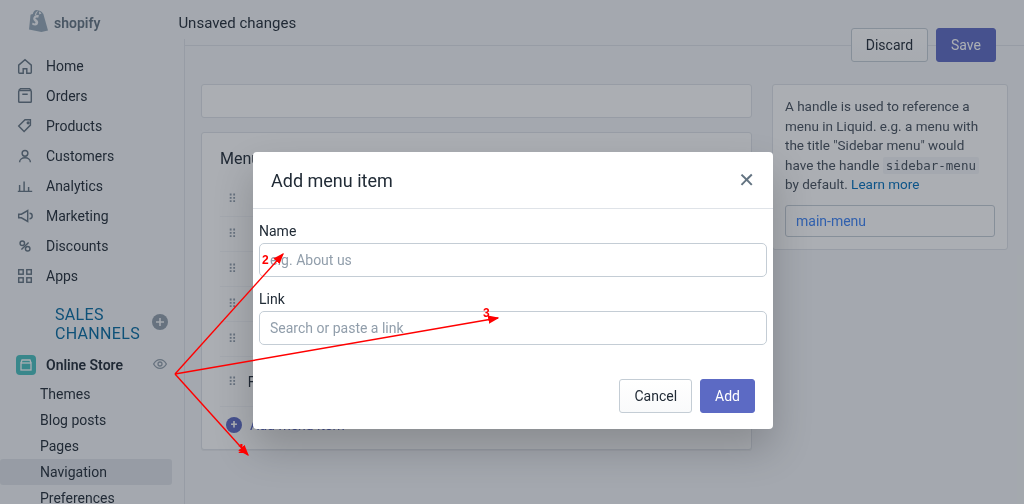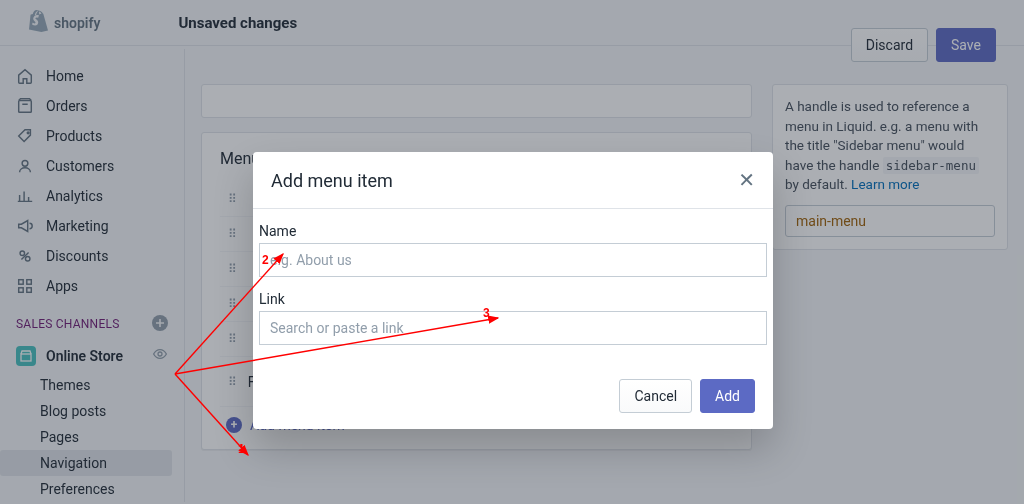--- a/index.html
+++ b/index.html
@@ -1,73 +1,73 @@
 <!DOCTYPE html>
 <html><head>
 <meta charset="utf-8">
 <style>
 * { box-sizing: border-box; margin: 0; padding: 0; font-family: -apple-system, BlinkMacSystemFont, "Segoe UI", Roboto, sans-serif; }
 body { background: #f4f6f8; width: 1024px; height: 504px; overflow: hidden; position: relative; color: #212b36; font-size: 14px; }
 
 .topbar { background: #f4f6f8; border-bottom: 1px solid #dfe3e8; height: 46px; display: flex; align-items: center; padding: 0 28px; }
 .logo { display: flex; align-items: center; font-weight: 600; color: #637381; gap: 6px; }
 .logo-icon svg { width: 20px; height: 22px; fill: #95a7b7; }
-.topbar-title { margin-left: 78px; color: #212b36; font-weight: 700; font-size: 15px; }
+.topbar-title { margin-left: 78px; color: #212b36; font-weight: 400; font-size: 15px; }
 .topbar-actions { margin-left: auto; display: flex; gap: 8px; margin-top: 44px; }
 
 .btn { border-radius: 3px; padding: 8px 14px; font-size: 14px; cursor: pointer; border: 1px solid #c4cdd5; background: #fff; color: #212b36; }
 .btn-secondary { background: linear-gradient(180deg,#fff,#f9fafb); }
 .btn-primary { background: #5c6ac4; color: #fff; border-color: #5c6ac4; }
 
 .layout { display: flex; height: calc(100% - 46px); align-items: center; }
 
 .sidebar { width: 185px; background: #f4f6f8; border-right: 1px solid #dfe3e8; padding-top: 12px; overflow-y: auto; }
 .nav-item { display: flex; align-items: center; gap: 12px; padding: 6px 16px; color: #212b36; font-size: 14px; cursor: pointer; }
 .nav-item .nav-icon { width: 18px; height: 18px; display: inline-flex; align-items: center; justify-content: center; color: #637381; }
 .nav-item .nav-icon svg { width: 18px; height: 18px; stroke: #637381; fill: none; stroke-width: 1.6; }
-.nav-section { font-size: 12px; color: #701a75; padding: 14px 16px 6px; display: flex; align-items: center; justify-content: space-between; letter-spacing: .02em; }
+.nav-section { font-size: 16px; color: #0369a1; padding: 14px 16px 6px; display: flex; align-items: center; justify-content: space-between; letter-spacing: .02em; margin-left: 39px; }
 .nav-sub { padding: 5px 16px 5px 40px; color: #212b36; font-size: 14px; cursor: pointer; border-radius: 3px; margin: 0 12px 0 0; }
 .nav-sub.active { background: #dfe3e8; }
 .store-row { display: flex; align-items: center; gap: 10px; padding: 6px 16px; font-weight: 600; }
 .store-row .store-icon { width: 20px; height: 20px; background: #47c1bf; border-radius: 4px; display: inline-flex; align-items: center; justify-content: center; }
 .store-row .eye-icon { margin-left: auto; color: #919eab; }
 .plus-icon-wrap { color: #919eab; }
 .plus-icon-wrap svg { width: 16px; height: 16px; fill: #919eab; }
 
 .main { flex: 1; padding: 10px 16px; display: flex; gap: 20px; position: relative; }
 .main-left { flex: 1; }
 .main-right { width: 236px; }
 
 .card { background: #fff; border: 1px solid #dfe3e8; border-radius: 3px; box-shadow: 0 1px 0 rgba(22,29,37,.05); padding: 16px 18px; margin-bottom: 16px; }
 .card h2 { font-size: 16px; font-weight: 400; margin-bottom: 14px; }
 .blank-card { background: #fff; border: 1px solid #dfe3e8; border-radius: 3px; height: 34px; margin-bottom: 14px; }
 
 .help-card { background: #fff; border: 1px solid #dfe3e8; border-radius: 3px; padding: 12px; font-size: 13.5px; color: #454f5b; line-height: 1.45; }
 .help-card code { background: #f4f6f8; font-family: ui-monospace, Menlo, monospace; font-size: 12.5px; padding: 1px 3px; border-radius: 2px; }
 .help-card a { color: #006fbb; text-decoration: none; }
-.handle-input { width: 100%; margin-top: 10px; border: 1px solid #c4cdd5; border-radius: 3px; padding: 7px 10px; color: #a16207; background: #fff; font-size: 14px; }
+.handle-input { width: 100%; margin-top: 10px; border: 1px solid #c4cdd5; border-radius: 3px; padding: 7px 10px; color: #3b82f6; background: #fff; font-size: 14px; }
 
 .menu-list-item { display: flex; align-items: center; padding: 10px 8px; border-bottom: 1px solid #f4f6f8; gap: 10px; }
 .drag-handle { color: #919eab; font-size: 12px; letter-spacing: 1px; cursor: grab; }
 .menu-list-item .label { flex: 1; color: #212b36; }
 .edit-btn { background: #fff; border: 1px solid #c4cdd5; border-radius: 3px; padding: 5px 10px; font-size: 13px; cursor: pointer; }
 .del-btn { background: #fff; border: 1px solid #c4cdd5; border-radius: 3px; padding: 5px 8px; cursor: pointer; color: #454f5b; }
 .add-link { display: flex; align-items: center; gap: 8px; color: #5c6ac4; padding: 10px 6px 0; cursor: pointer; font-size: 14px; }
 .add-link .circle-plus { width: 16px; height: 16px; border-radius: 50%; background: #5c6ac4; color: #fff; display: inline-flex; align-items: center; justify-content: center; font-size: 12px; font-weight: bold; }
 
 .overlay { position: absolute; inset: 0; background: rgba(33,43,54,.38); z-index: 50; }
 
 .modal { position: absolute; left: 253px; top: 152px; width: 520px; background: #fff; border-radius: 4px; box-shadow: 0 20px 40px rgba(0,0,0,.2); z-index: 60; overflow: hidden; }
 .modal-header { display: flex; align-items: center; justify-content: space-between; padding: 16px 18px; border-bottom: 1px solid #dfe3e8; }
 .modal-header h3 { font-size: 18px; font-weight: 400; }
 .modal-close { background: none; border: none; font-size: 20px; color: #637381; cursor: pointer; }
 .modal-body { padding: 14px 6px 6px; }
 .form-group { margin-bottom: 14px; }
 .form-group label { display: block; font-size: 14px; color: #212b36; margin-bottom: 4px; }
-.form-group input { width: 100%; border: 1px solid #c4cdd5; border-radius: 0; padding: 8px 10px; font-size: 14px; color: #212b36; }
+.form-group input { width: 100%; border: 1px solid #c4cdd5; border-radius: 5px; padding: 8px 10px; font-size: 14px; color: #212b36; }
 .form-group input::placeholder { color: #919eab; }
 .modal-footer { padding: 14px 18px 16px; text-align: right; display: flex; justify-content: flex-end; gap: 8px; }
 
 .annotation-layer { position: absolute; inset: 0; z-index: 70; pointer-events: none; }
 .anno-num { position: absolute; color: #f00; font-size: 12px; font-weight: bold; font-family: Arial, sans-serif; }
 </style>
 </head>
 <body>
 
 <div class="topbar">

